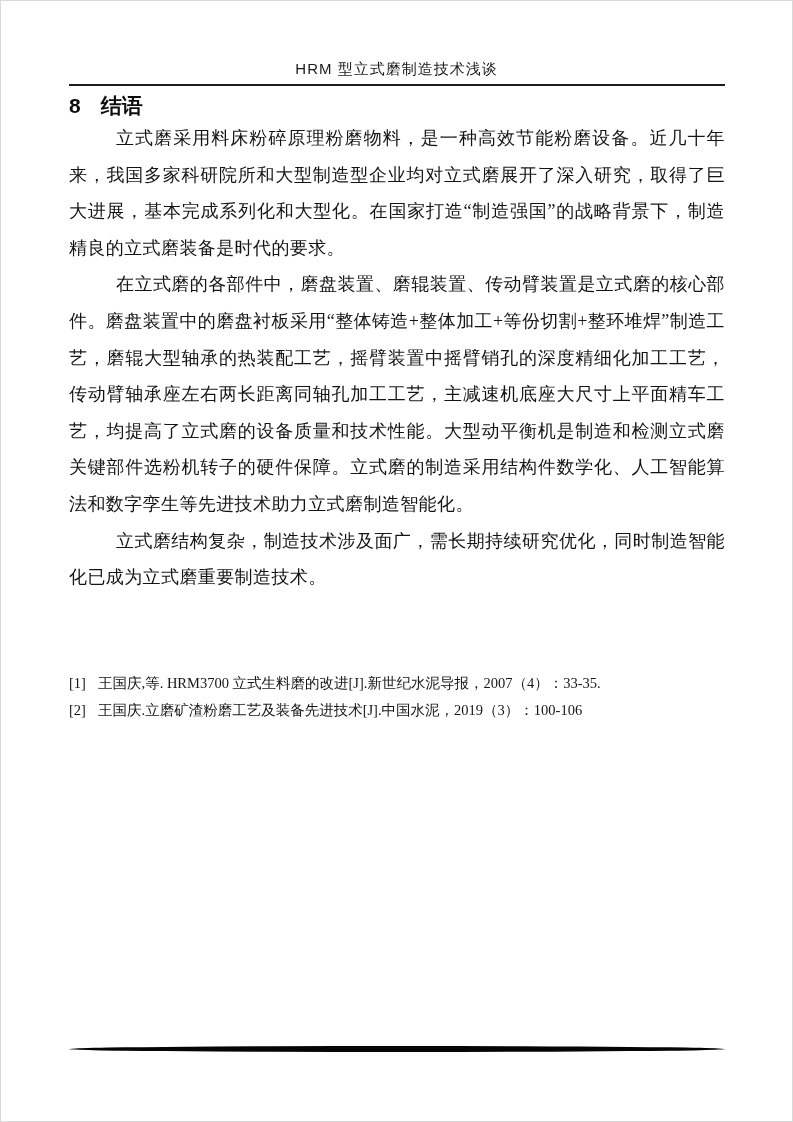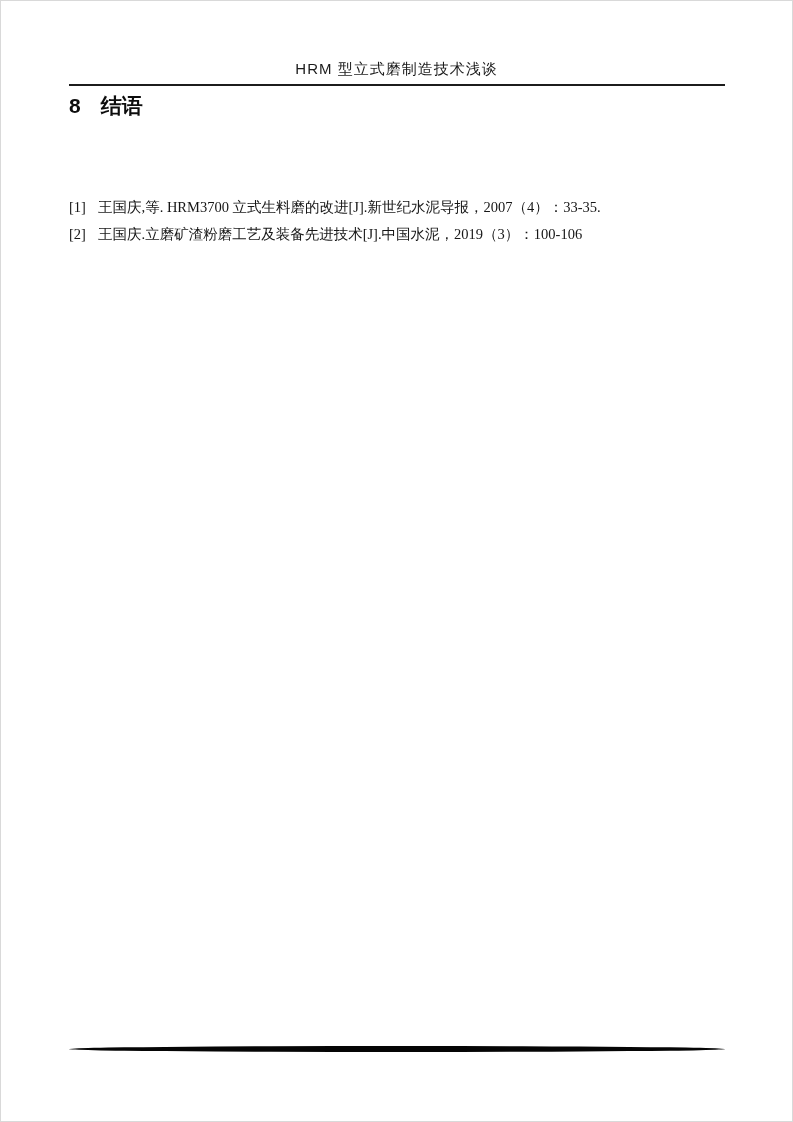--- a/index.html
+++ b/index.html
@@ -105,22 +105,25 @@
     <div class="header-rule"></div>
   </header>
 
   <main class="content">
 
     <h1 class="section-heading">
       <span class="section-number">8</span>
       <span class="section-title">结语</span>
     </h1>
 
+    <p class="body-para">立式磨采用料床粉碎原理粉磨物料，是一种高效节能粉磨设备。近几十年来，我国多家科研院所和大型制造型企业均对立式磨展开了深入研究，取得了巨大进展，基本完成系列化和大型化。在国家打造“制造强国”的战略背景下，制造精良的立式磨装备是时代的要求。</p>
 
+    <p class="body-para">在立式磨的各部件中，磨盘装置、磨辊装置、传动臂装置是立式磨的核心部件。磨盘装置中的磨盘衬板采用“整体铸造+整体加工+等份切割+整环堆焊”制造工艺，磨辊大型轴承的热装配工艺，摇臂装置中摇臂销孔的深度精细化加工工艺，传动臂轴承座左右两长距离同轴孔加工工艺，主减速机底座大尺寸上平面精车工艺，均提高了立式磨的设备质量和技术性能。大型动平衡机是制造和检测立式磨关键部件选粉机转子的硬件保障。立式磨的制造采用结构件数学化、人工智能算法和数字孪生等先进技术助力立式磨制造智能化。</p>
 
+    <p class="body-para">立式磨结构复杂，制造技术涉及面广，需长期持续研究优化，同时制造智能化已成为立式磨重要制造技术。</p>
 
     <section class="references">
 
       <div class="ref-item">
         <span class="ref-label">[1]</span>
         <span class="ref-text">王国庆,等. HRM3700 立式生料磨的改进[J].新世纪水泥导报，2007（4）：33-35.</span>
       </div>
 
       <div class="ref-item">
         <span class="ref-label">[2]</span>

